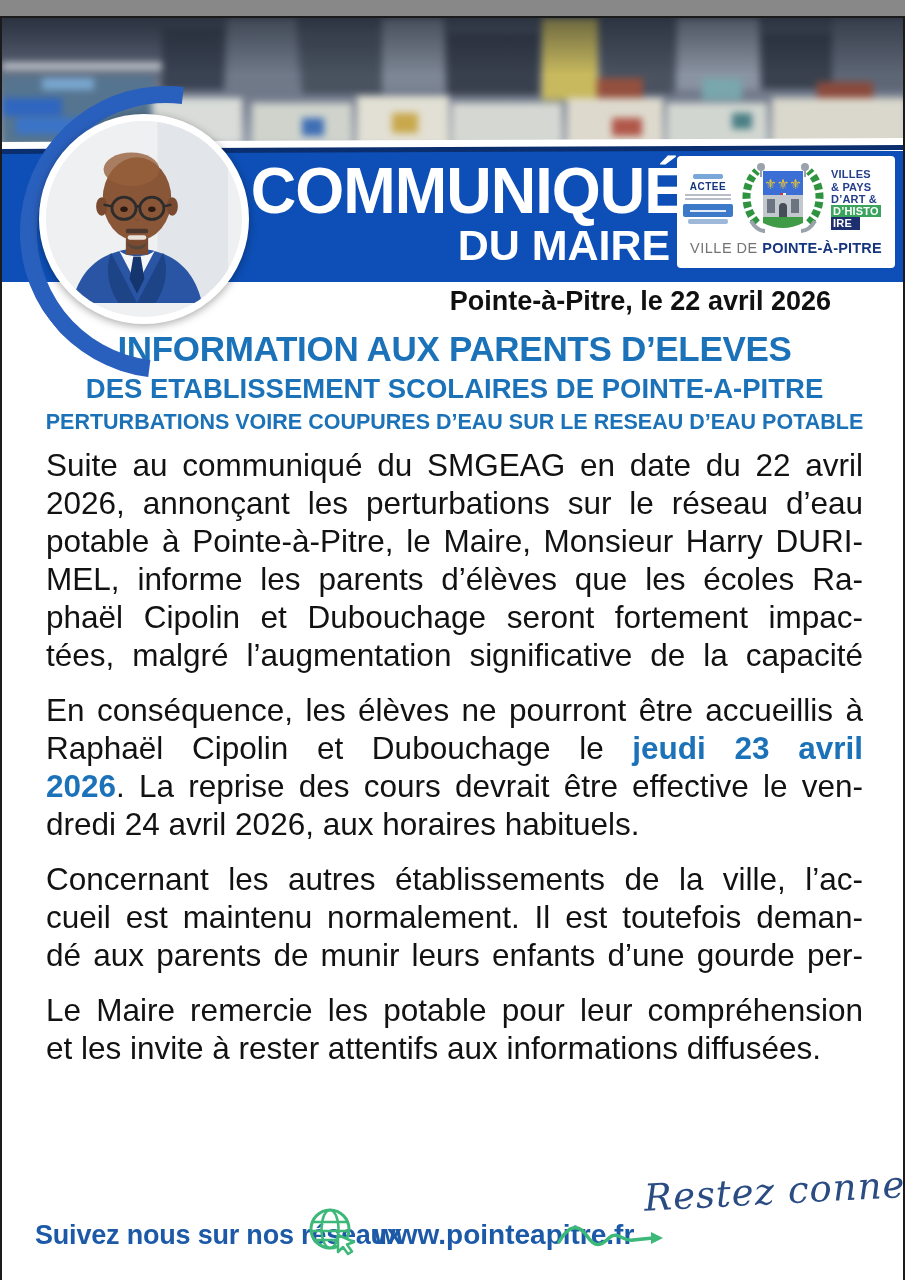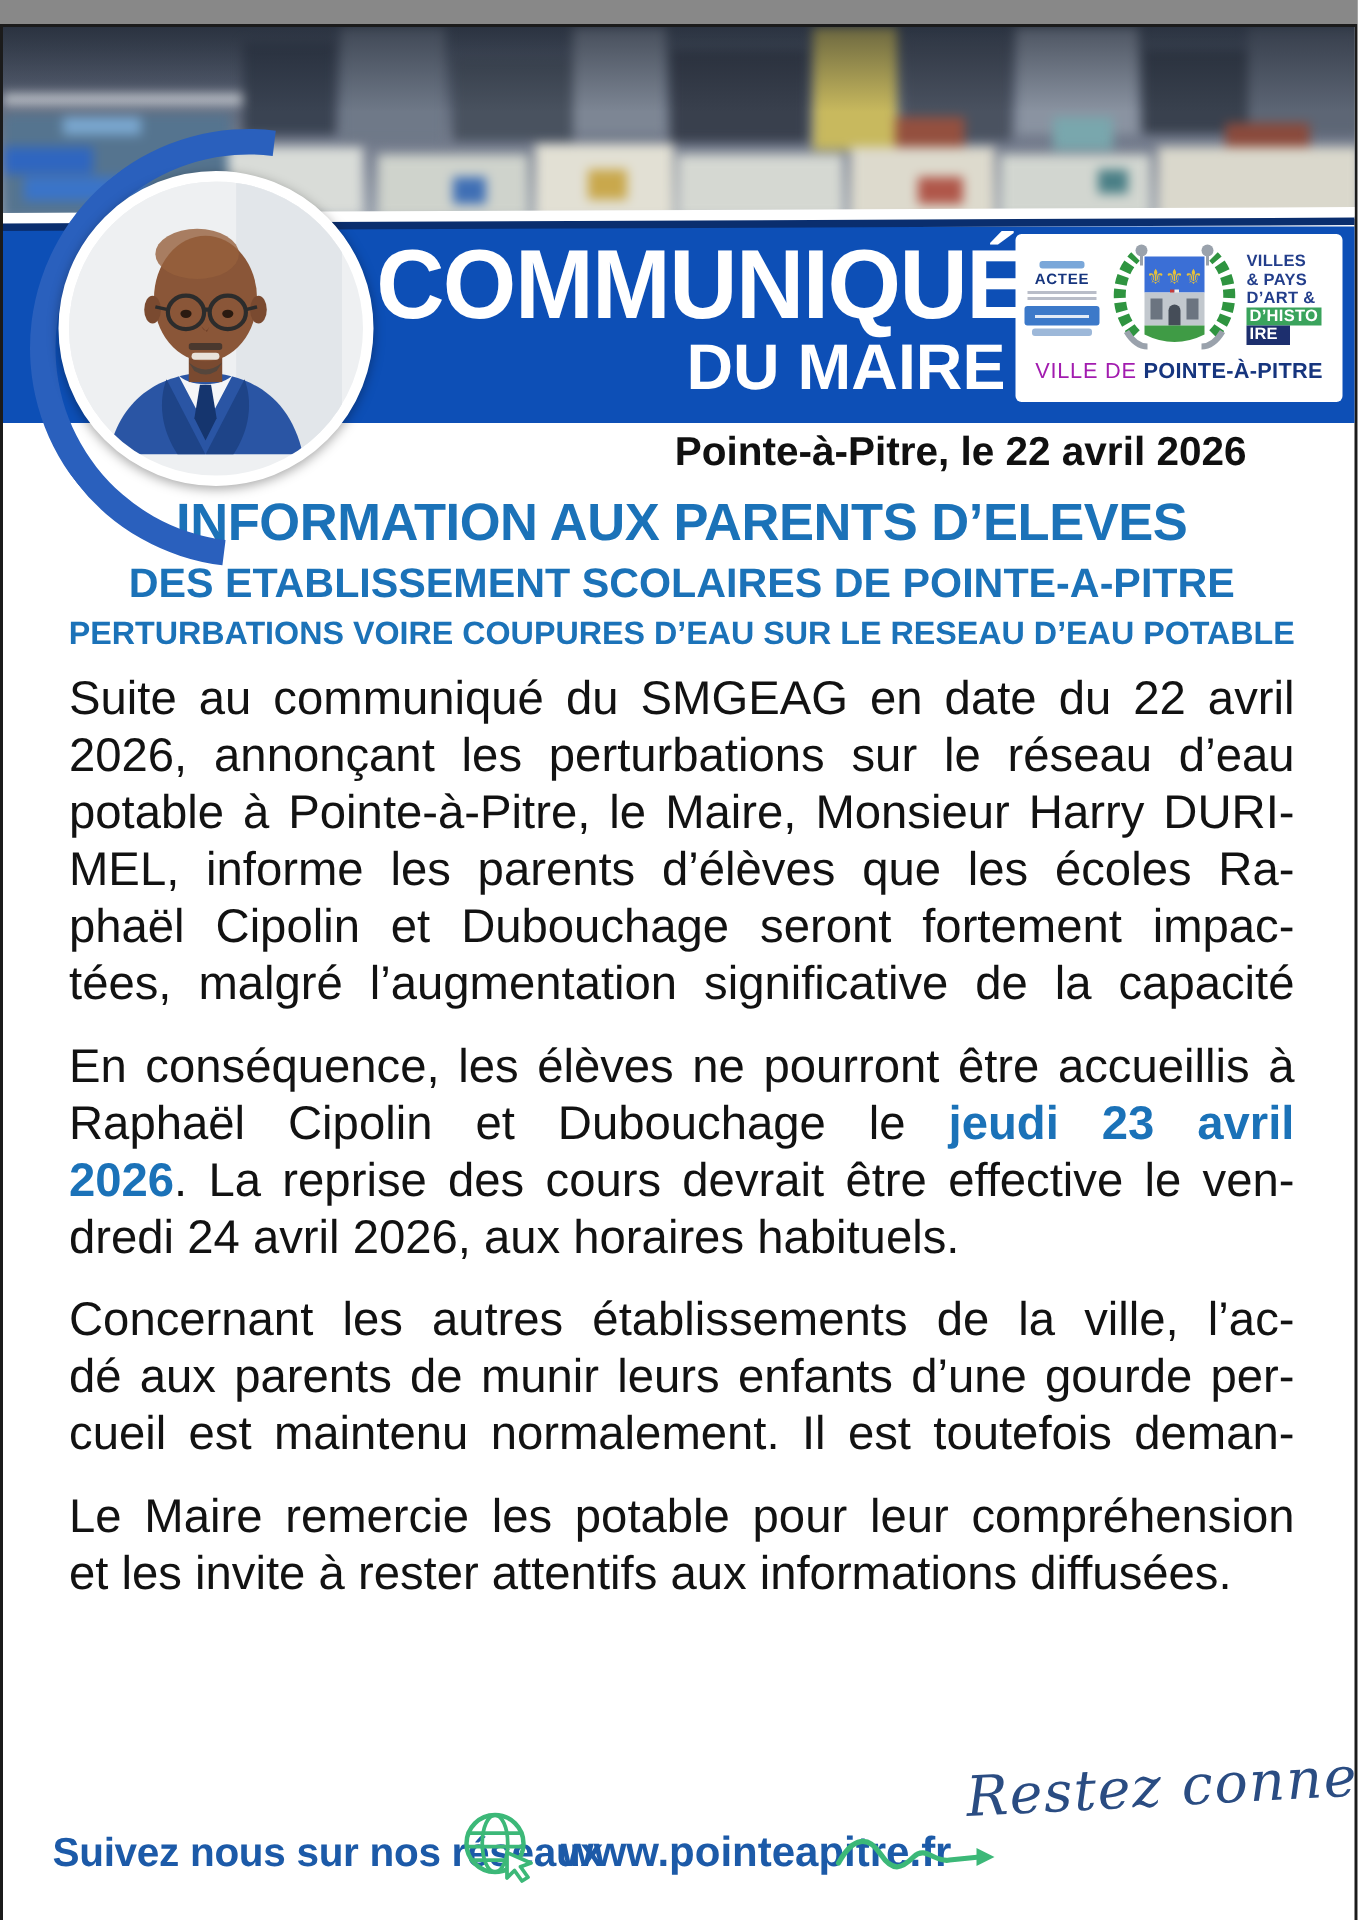--- a/index.html
+++ b/index.html
@@ -37,21 +37,21 @@
   .actee .name{font-size:10px;font-weight:800;color:#16357e;letter-spacing:.5px;}
   .actee .tiny{width:46px;height:2px;background:#b9bdc8;}
   .actee .bar{width:50px;height:13px;background:#3c79c9;border-radius:2px;margin-top:2px;
     display:flex;align-items:center;justify-content:center;}
   .actee .bar i{display:block;width:36px;height:2px;background:rgba(255,255,255,.85);}
   .actee .bar2{width:40px;height:5px;background:#9db8d9;border-radius:2px;}
   .vpah{width:60px;font-size:11px;font-weight:800;line-height:1.12;color:#233e8b;letter-spacing:.2px;}
   .vpah .g{background:#3aa35c;color:#fff;padding:0 2px;display:inline-block;}
   .vpah .n{background:#1d2f6e;color:#fff;padding:0 8px 0 2px;display:inline-block;}
   .city-label{font-size:14.5px;white-space:nowrap;margin-top:2px;}
-  .city-label .vd{color:#a21caf;font-weight:500;letter-spacing:.5px;}
+  .city-label .vd{color:#737373;font-weight:500;letter-spacing:.5px;}
   .city-label .cn{color:#16357e;font-weight:800;letter-spacing:.2px;}
   
   .date-line{position:absolute;right:72px;top:268px;font-size:27px;font-weight:700;color:#101010;}
   .headings{position:absolute;left:0;top:311px;width:905px;text-align:center;color:var(--blue,#1b72b8);}
   .h1{font-size:35px;font-weight:800;letter-spacing:-.3px;}
   .h2{font-size:27.5px;font-weight:800;margin-top:4px;}
   .h3{font-size:21.5px;font-weight:800;margin-top:5px;}
   
   .body-text{position:absolute;left:44px;top:428px;width:817px;font-size:31.5px;line-height:38px;color:#121212;}
   .para{margin-bottom:17px;}
@@ -208,22 +208,22 @@
         <div class="line"><span>tées, malgré l’augmentation significative de la capacité</span></div>
       </div>
       <div class="para">
         <div class="line"><span>En conséquence, les élèves ne pourront être accueillis à</span></div>
         <div class="line"><span>Raphaël Cipolin et Dubouchage le </span><span class="em-link">jeudi 23 avril</span></div>
         <div class="line"><span class="em-link">2026</span><span>. La reprise des cours devrait être effective le ven-</span></div>
         <div class="line last"><span>dredi 24 avril 2026, aux horaires habituels.</span></div>
       </div>
       <div class="para">
         <div class="line"><span>Concernant les autres établissements de la ville, l’ac-</span></div>
+        <div class="line"><span>cueil est maintenu normalement. Il est toutefois deman-</span></div>
         <div class="line"><span>dé aux parents de munir leurs enfants d’une gourde per-</span></div>
-        <div class="line"><span>cueil est maintenu normalement. Il est toutefois deman-</span></div>
       </div>
       <div class="para">
         <div class="line"><span>Le Maire remercie les potable pour leur compréhension</span></div>
         <div class="line last"><span>et les invite à rester attentifs aux informations diffusées.</span></div>
       </div>
     </div>
 
   <div class="footer">
     <div class="follow">Suivez nous sur nos réseaux</div>
     <svg class="globe" width="58" height="60" viewBox="0 0 58 60">

